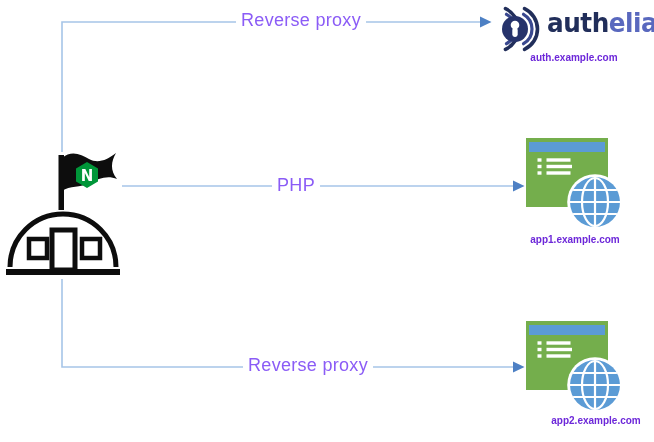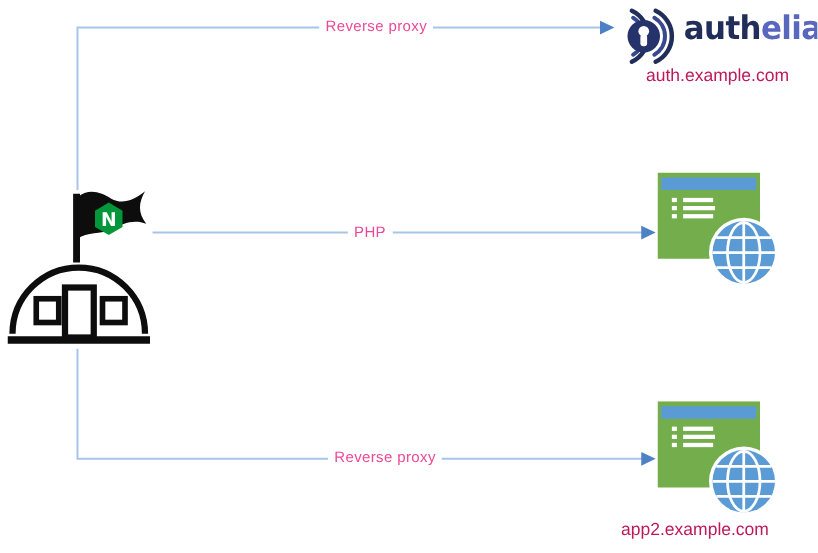--- a/index.html
+++ b/index.html
@@ -5,26 +5,26 @@
   html,body { margin:0; padding:0; background:#ffffff; }
   .canvas {
     position:relative; width:654px; height:442px; background:#ffffff;
     font-family:"Liberation Sans", sans-serif; overflow:hidden;
   }
   .abs { position:absolute; }
   svg { display:block; }
 
   .edge-label {
     position:absolute; transform:translate(-50%,-50%);
-    background:#ffffff; color:#ec4899; font-size:12px; letter-spacing:0.3px;
+    background:#ffffff; color:#8b5cf6; font-size:18px; letter-spacing:0.3px;
     padding:0 5px; white-space:nowrap; line-height:1.2;
   }
   .domain-label {
     position:absolute; transform:translateX(-50%);
-    color:#be185d; font-size:14px; white-space:nowrap; line-height:1.15;
+    color:#6d28d9; font-size:10px; white-space:nowrap; line-height:1.15;font-weight:bold;
   }
   .authelia-wordmark {
     position:absolute; left:547px; top:8px;
     font-family:"DejaVu Sans", sans-serif; font-weight:bold; font-size:26px;
     letter-spacing:-0.5px; transform:scaleX(0.95); transform-origin:0 50%;
     white-space:nowrap; line-height:1.2;
   }
   .wm-dark  { color:#212E5A; }
   .wm-light { color:#5968BE; }
 </style>
@@ -101,20 +101,21 @@
     <g>
       <circle cx="69" cy="64" r="27.8" fill="#ffffff"></circle>
       <circle cx="69" cy="64" r="25" fill="#5B9BD5"></circle>
       <line x1="69" y1="39" x2="69" y2="89" stroke="#ffffff" stroke-width="2.2"></line>
       <ellipse cx="69" cy="64" rx="13" ry="24" fill="none" stroke="#ffffff" stroke-width="2.2"></ellipse>
       <line x1="47.1" y1="52" x2="90.9" y2="52" stroke="#ffffff" stroke-width="2.2"></line>
       <line x1="44" y1="64" x2="94" y2="64" stroke="#ffffff" stroke-width="2.2"></line>
       <line x1="47.1" y1="76" x2="90.9" y2="76" stroke="#ffffff" stroke-width="2.2"></line>
     </g>
   </svg>
+  <div class="domain-label" style="left:575px; top:234px;">app1.example.com</div>
 
   <svg class="abs" style="left:526px;top:321px" width="98" height="94" viewBox="0 0 98 94">
     <rect x="0" y="0" width="82" height="69" fill="#74AE4C"></rect>
     <rect x="3" y="4" width="76" height="10" fill="#5B9BD5"></rect>
     <g fill="#ffffff">
       <rect x="11.5" y="20.3" width="4" height="3.4"></rect>
         <rect x="20.5" y="20.3" width="24" height="3.4"></rect>
       <rect x="11.5" y="26.8" width="4" height="3.4"></rect>
         <rect x="20.5" y="26.8" width="25.5" height="3.4"></rect>
       <rect x="11.5" y="33.3" width="4" height="3.4"></rect>
@@ -123,15 +124,15 @@
     <g>
       <circle cx="69" cy="64" r="27.8" fill="#ffffff"></circle>
       <circle cx="69" cy="64" r="25" fill="#5B9BD5"></circle>
       <line x1="69" y1="39" x2="69" y2="89" stroke="#ffffff" stroke-width="2.2"></line>
       <ellipse cx="69" cy="64" rx="13" ry="24" fill="none" stroke="#ffffff" stroke-width="2.2"></ellipse>
       <line x1="47.1" y1="52" x2="90.9" y2="52" stroke="#ffffff" stroke-width="2.2"></line>
       <line x1="44" y1="64" x2="94" y2="64" stroke="#ffffff" stroke-width="2.2"></line>
       <line x1="47.1" y1="76" x2="90.9" y2="76" stroke="#ffffff" stroke-width="2.2"></line>
     </g>
   </svg>
-  <div class="domain-label" style="left:556px; top:415px;">app2.example.com</div>
+  <div class="domain-label" style="left:596px; top:415px;">app2.example.com</div>
 
 </div>
 
 </body></html>

